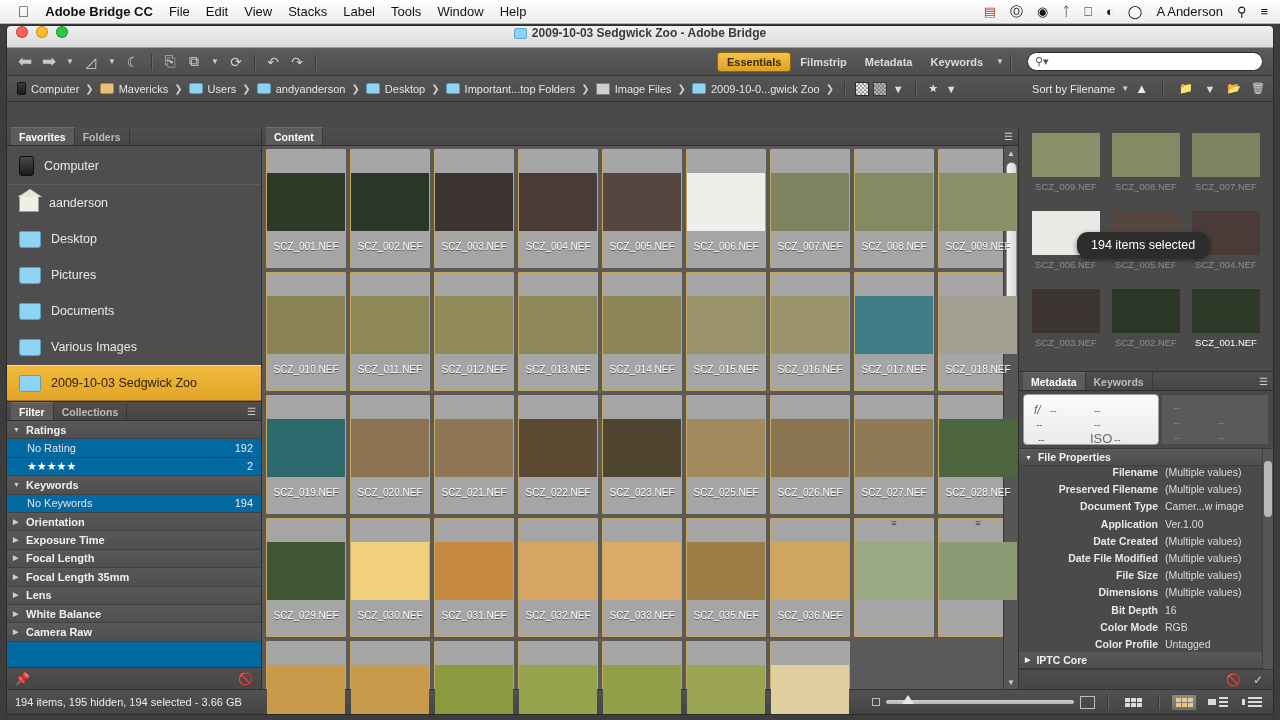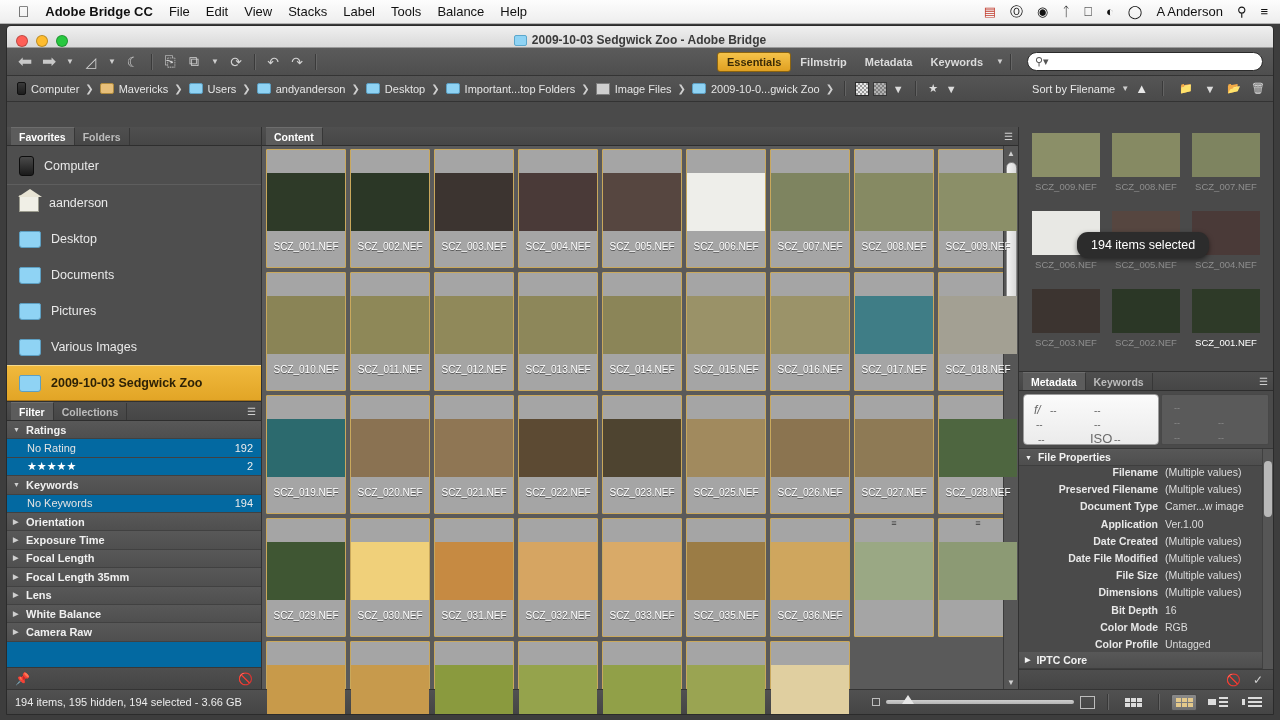--- a/index.html
+++ b/index.html
@@ -26,21 +26,21 @@
   .macbar .user { font-size: 13px; }
 
   
   .win {
     position:absolute; left:6px; top:25px; width:1268px; height:690px;
     background:#4a4a4a; border:1px solid #2b2b2b; border-radius: 5px 5px 0 0;
     overflow:hidden;
   }
   .titlebar {
     height: 22px; background: linear-gradient(#f0f0f0,#d9d9d9);
-    border-bottom:1px solid #9a9a9a; display:flex; align-items:flex-end;
+    border-bottom:1px solid #9a9a9a; display:flex; align-items:flex-start;
     position:relative; color:#3a3a3a; font-size:12px; font-weight:bold;
   }
   .traffic { display:flex; gap:8px; margin-left:9px; }
   .dot { width:12px; height:12px; border-radius:50%; border:1px solid rgba(0,0,0,.25); }
   .dot.r{background:#ff5f57}.dot.y{background:#febc2e}.dot.g{background:#28c840}
   .titletext {
     position:absolute; left:0; right:0; text-align:center;
     display:flex; align-items:center; justify-content:center; gap:5px;
     pointer-events:none;
   }
@@ -102,21 +102,21 @@
   .paneltabs {
     height:19px; background: linear-gradient(#4f4f4f,#464646); display:flex; align-items:flex-end;
     border-bottom:1px solid #2e2e2e; padding-left:4px; position:relative;
   }
   .ptab { font-size:10.5px; font-weight:bold; color:#bcbcbc; padding:3px 8px 2px; border-right:1px solid #373737; }
   .ptab.active { background:#5c5c5c; color:#fff; border-top:1px solid #6d6d6d; }
   .pmenu { position:absolute; right:5px; bottom:3px; color:#d0d0d0; font-size:10px; }
 
   .favlist { background:#4e4e4e; padding-top:2px; }
   .fav { height:36px; display:flex; align-items:center; gap:10px; padding:0 12px; font-size:12.5px; color:#e9e9e9; }
-  .fav.sel { background:linear-gradient(#f0b93d,#e2a526); color:#2e2206; border-top:1px solid #f5d98c; border-bottom:1px solid #a9761a;font-weight:bold;}
+  .fav.sel { background:linear-gradient(#f0b93d,#e2a526); color:#2e2206; border-top:1px solid #f5d98c; border-bottom:1px solid #a9761a;}
   .favsep { height:1px; background:#5e5e5e; margin:0 0; }
   .ic-computer { width:15px; height:20px; background:linear-gradient(#4a4a4a,#1a1a1a); border-radius:3px; border:1px solid #0d0d0d; flex:none;}
   .ic-home { width:20px; height:17px; background:#f0efe6; border:1px solid #9b9b8e; flex:none; position:relative;}
   .ic-home:before{content:"";position:absolute;left:-2px;top:-7px;width:0;height:0;border-left:12px solid transparent;border-right:12px solid transparent;border-bottom:8px solid #e8e4d4;}
   .ic-fold-l { width:22px; height:17px; background:#8fd3f4; border:1px solid #5d9fc2; border-radius:2px 2px 3px 3px; flex:none; }
 
   .filterpanel { flex:1; display:flex; flex-direction:column; border-top:1px solid #303030; background:#0369a1; min-height:0; }
   .frow { height:18.4px; display:flex; align-items:center; font-size:11px; color:#e3e3e3;
           border-bottom:1px solid #414141; padding:0 8px 0 6px; }
   .fhdr { background:linear-gradient(#585858,#4f4f4f); font-weight:bold; color:#f0f0f0; }
@@ -214,21 +214,21 @@
 
   <div class="macbar">
     <span class="apple"></span>
     <span class="appname">Adobe Bridge CC</span>
     <span class="mi">File</span>
     <span class="mi">Edit</span>
     <span class="mi">View</span>
     <span class="mi">Stacks</span>
     <span class="mi">Label</span>
     <span class="mi">Tools</span>
-    <span class="mi">Balance</span>
+    <span class="mi">Window</span>
     <span class="mi">Help</span>
     <div class="right">
       <span class="mic" style="color:#c0392b;">▤</span>
       <span class="mic">Ⓞ</span>
       <span class="mic">◉</span>
       <span class="mic">ᛏ</span>
       <span class="mic">⎕</span>
       <span class="mic">◐</span>
       <span class="mic">◯</span>
       <span class="user">A Anderson</span>
@@ -366,25 +366,25 @@
           <div class="fav">
             <span class="ic-home"></span>
             <span>aanderson</span>
           </div>
           <div class="fav">
             <span class="ic-fold-l"></span>
             <span>Desktop</span>
           </div>
           <div class="fav">
             <span class="ic-fold-l"></span>
-            <span>Documents</span>
+            <span>Pictures</span>
           </div>
           <div class="fav">
             <span class="ic-fold-l"></span>
-            <span>Pictures</span>
+            <span>Documents</span>
           </div>
           <div class="fav">
             <span class="ic-fold-l"></span>
             <span>Various Images</span>
           </div>
           <div class="fav sel">
             <span class="ic-fold-l"></span>
             <span>2009-10-03 Sedgwick Zoo</span>
           </div>
         </div>

